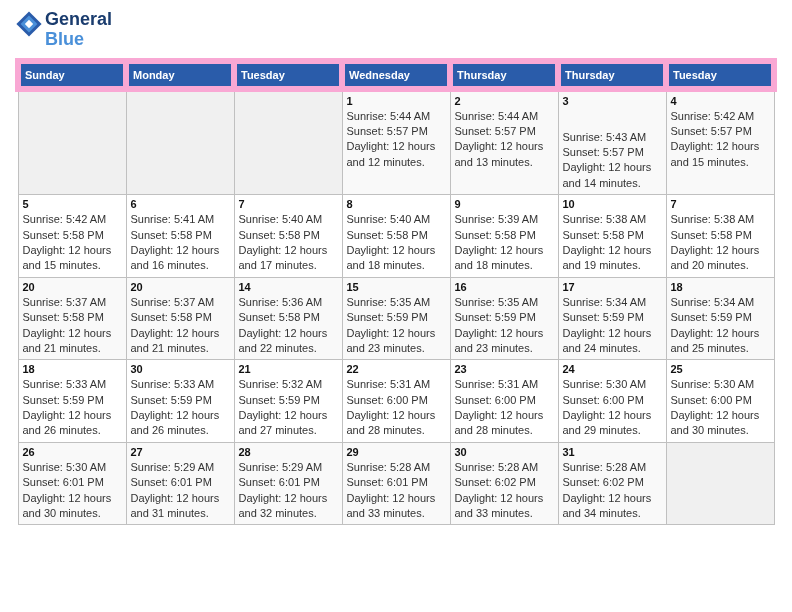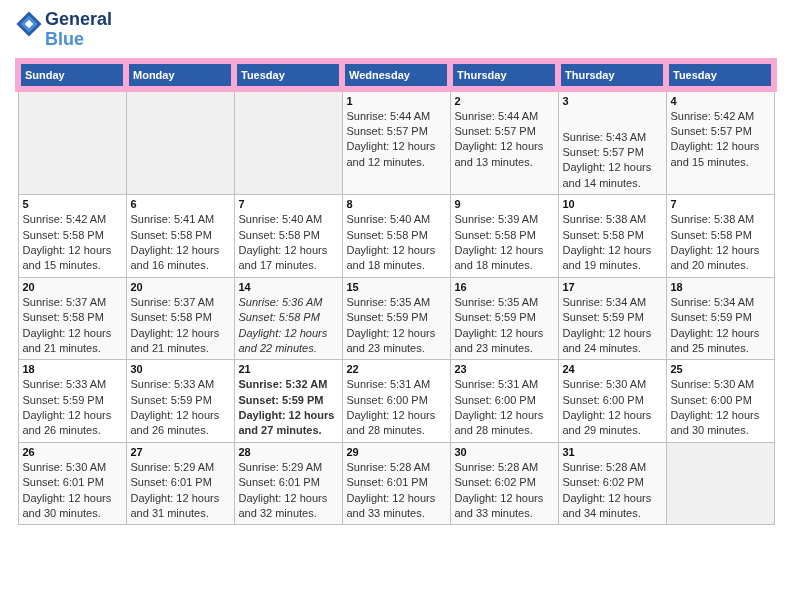--- a/index.html
+++ b/index.html
@@ -222,21 +222,21 @@
           </td>
           <td>
             <span class="day-num">20</span>
             <div class="day-info" style="white-space: pre-line;">Sunrise: 5:37 AM
 Sunset: 5:58 PM
 Daylight: 12 hours
 and 21 minutes.</div>
           </td>
           <td>
             <span class="day-num">14</span>
-            <div class="day-info" style="white-space: pre-line; font-style: italic;">Sunrise: 5:36 AM
+            <div class="day-info" style="white-space: pre-line;">Sunrise: 5:36 AM
 Sunset: 5:58 PM
 Daylight: 12 hours
 and 22 minutes.</div>
           </td>
           <td>
             <span class="day-num">15</span>
             <div class="day-info" style="white-space: pre-line;">Sunrise: 5:35 AM
 Sunset: 5:59 PM
 Daylight: 12 hours
 and 23 minutes.</div>
@@ -273,21 +273,21 @@
           </td>
           <td>
             <span class="day-num">30</span>
             <div class="day-info" style="white-space: pre-line;">Sunrise: 5:33 AM
 Sunset: 5:59 PM
 Daylight: 12 hours
 and 26 minutes.</div>
           </td>
           <td>
             <span class="day-num">21</span>
-            <div class="day-info" style="white-space: pre-line; font-weight: bold;">Sunrise: 5:32 AM
+            <div class="day-info" style="white-space: pre-line;">Sunrise: 5:32 AM
 Sunset: 5:59 PM
 Daylight: 12 hours
 and 27 minutes.</div>
           </td>
           <td>
             <span class="day-num">22</span>
             <div class="day-info" style="white-space: pre-line;">Sunrise: 5:31 AM
 Sunset: 6:00 PM
 Daylight: 12 hours
 and 28 minutes.</div>

